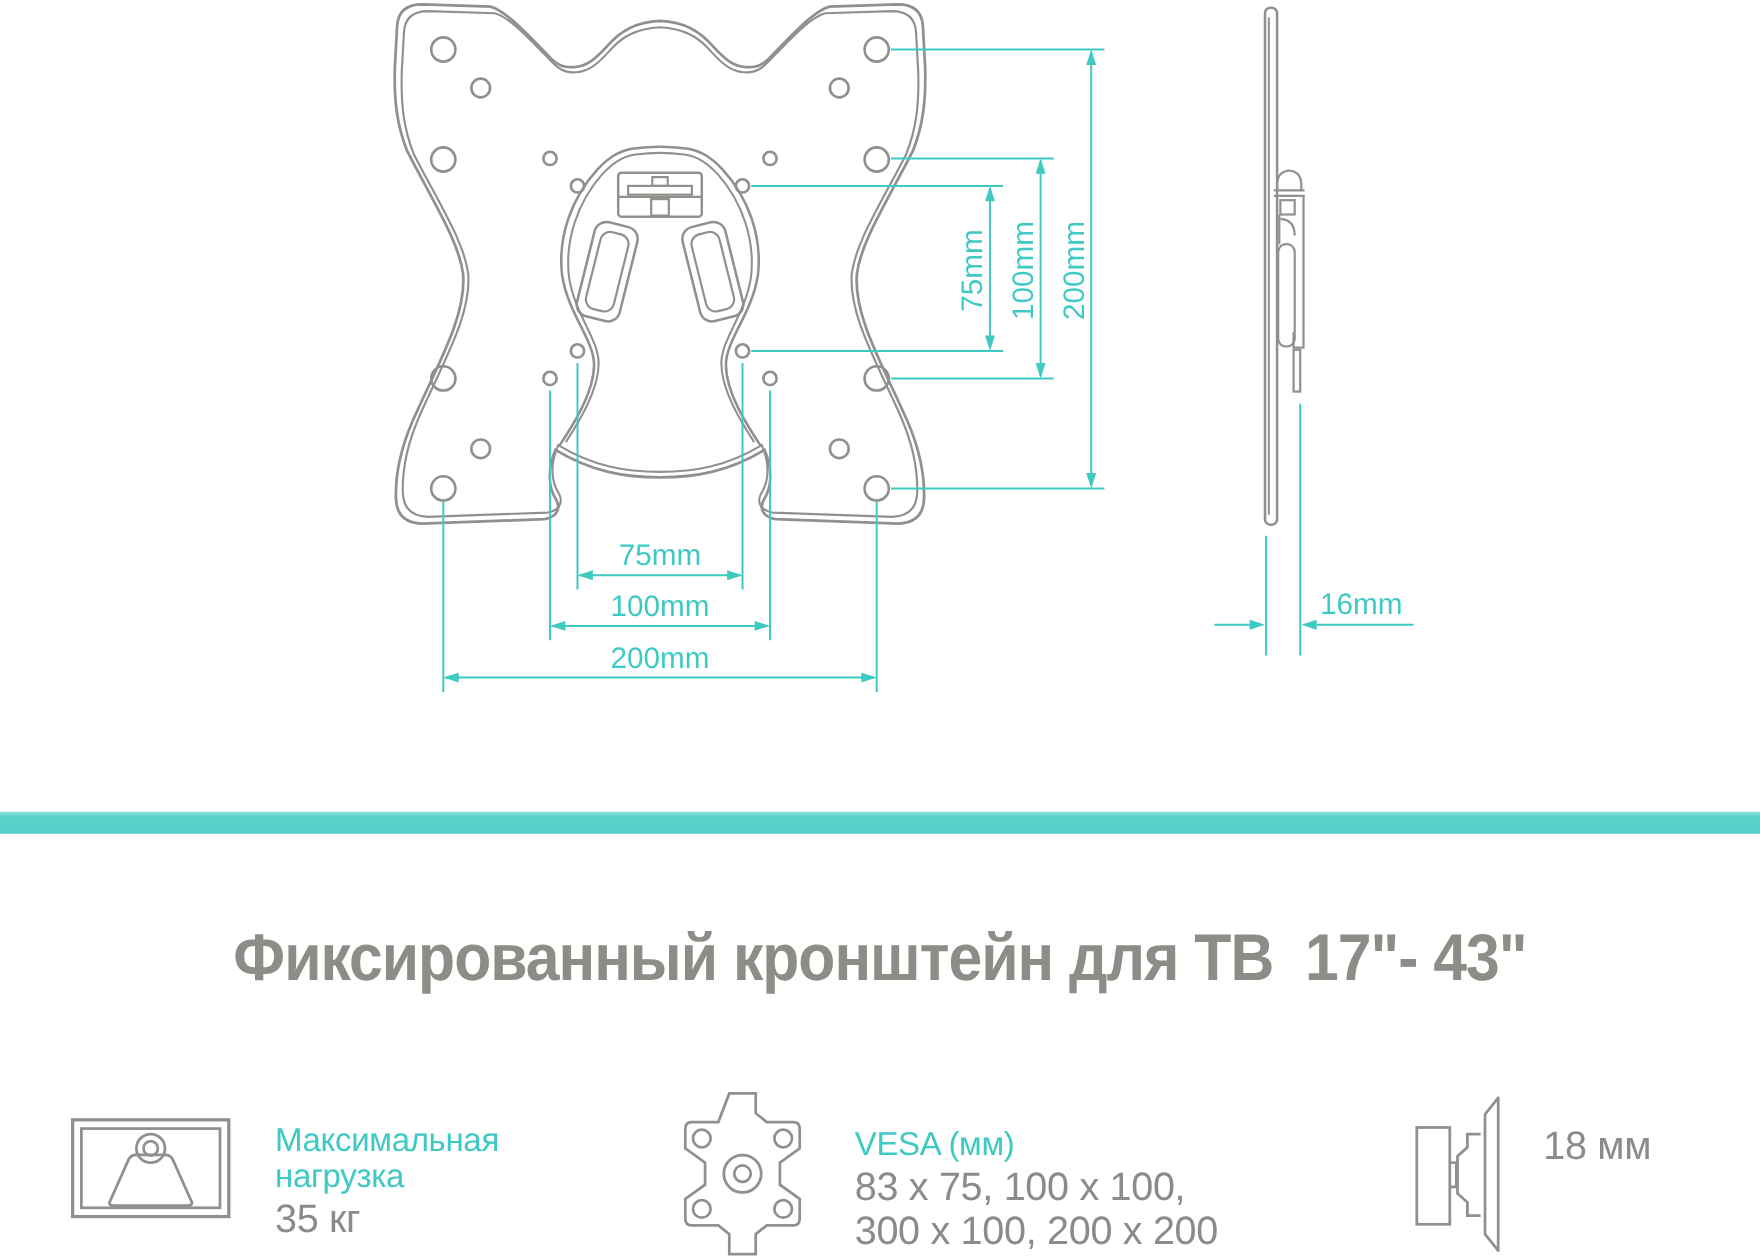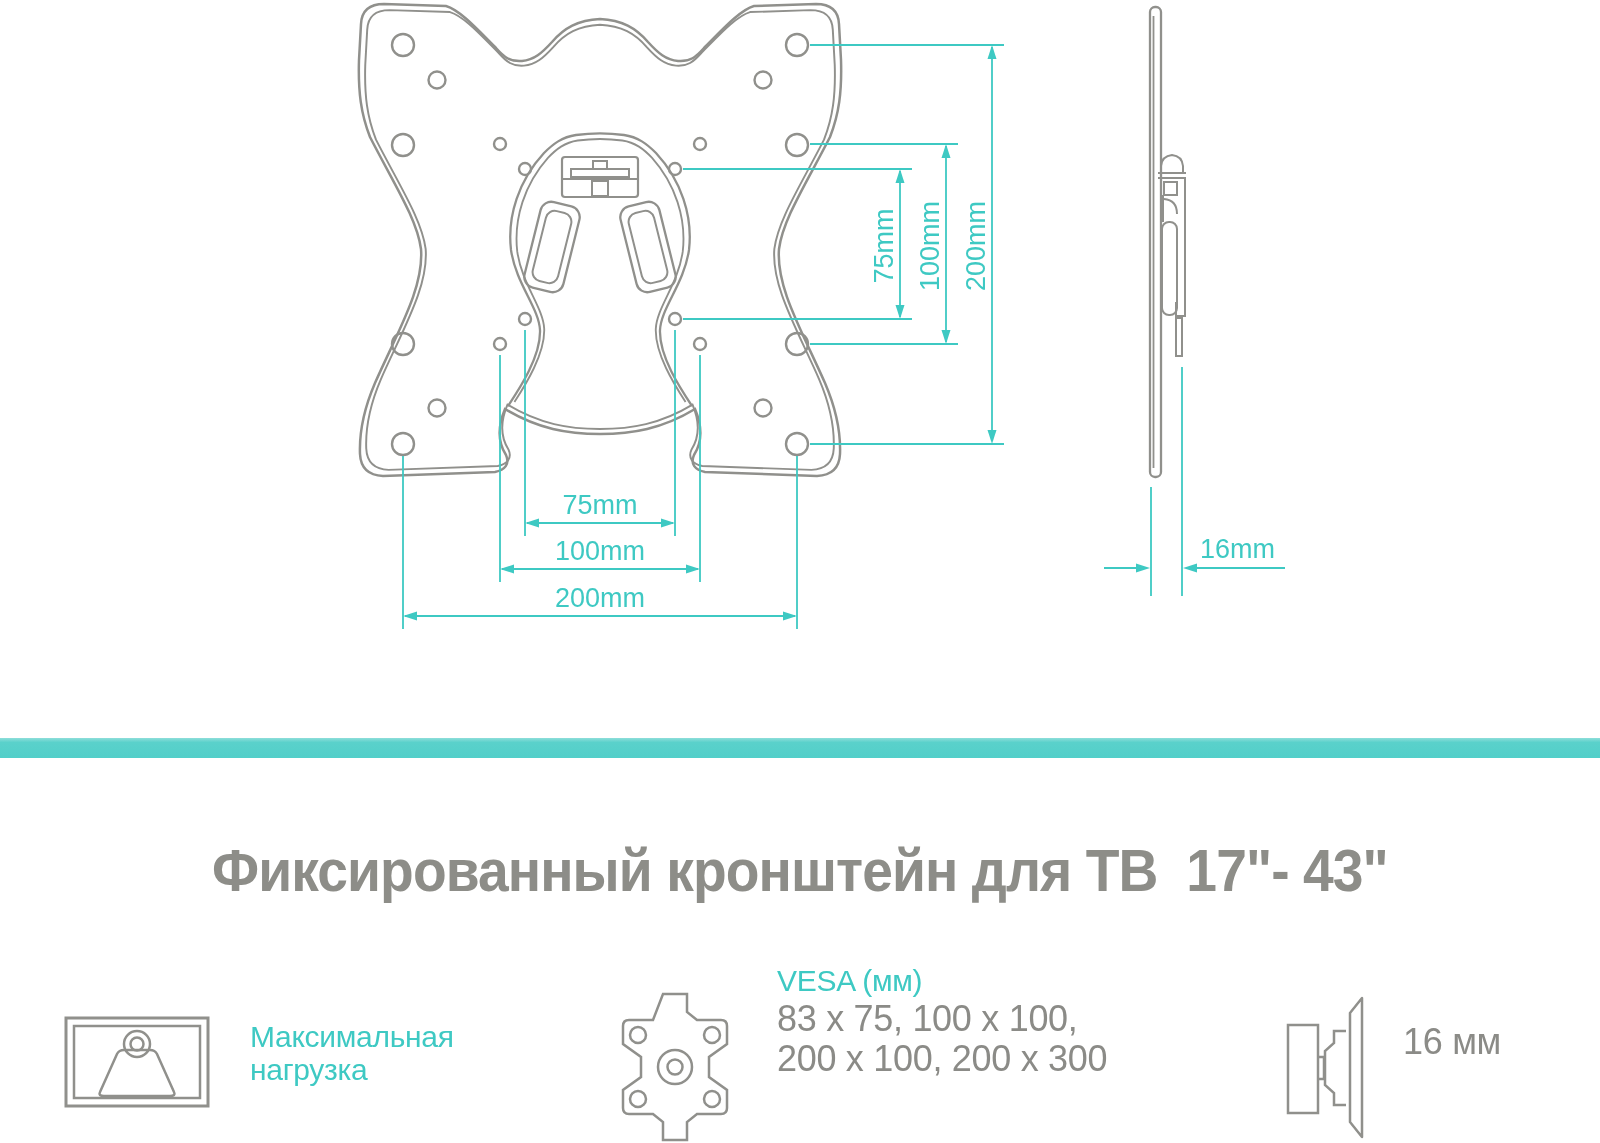--- a/index.html
+++ b/index.html
@@ -203,46 +203,50 @@
   <rect class="gray" stroke-width="2.5" x="10" y="10" width="126" height="72"></rect>
   <circle class="gray" stroke-width="2.5" cx="73" cy="28" r="13"></circle>
   <circle class="gray" stroke-width="2.5" cx="73" cy="28" r="6.5"></circle>
   <path class="gray" stroke-width="2.5" fill="#ffffff" d="M36,76 L53,38 Q55,34 60,34 L86,34 Q91,34 93,38 L110,76 Q112,80 106,80 L40,80 Q34,80 36,76 Z"></path>
 </svg>
 <div class="feature-text" style="left:250px;top:1020px">
   <div class="f-label">
     <span>Максимальная</span>
       <span>нагрузка</span>
   </div>
+  <div class="f-value">
+    <span>35 кг</span>
+      <span></span>
+  </div>
 </div>
 
 <svg class="feature-icon" style="left:615px;top:992px" width="120" height="150" viewBox="0 0 120 150">
   <path class="gray" stroke-width="2.5" d="M48,2 H72 V20 L82,28 H106 Q112,28 112,34 V52 L94,65 V85 L112,98 V116 Q112,122 106,122 H82 L72,130 V148 H48 V130 L38,122 H14 Q8,122 8,116 V98 L26,85 V65 L8,52 V34 Q8,28 14,28 H38 Z"></path>
   <circle class="gray" stroke-width="2.5" cx="23" cy="43" r="8"></circle>
   <circle class="gray" stroke-width="2.5" cx="97" cy="43" r="8"></circle>
   <circle class="gray" stroke-width="2.5" cx="23" cy="107" r="8"></circle>
   <circle class="gray" stroke-width="2.5" cx="97" cy="107" r="8"></circle>
   <circle class="gray" stroke-width="2.5" cx="60" cy="75" r="17"></circle>
   <circle class="gray" stroke-width="2.5" cx="60" cy="75" r="7.5"></circle>
 </svg>
-<div class="feature-text" style="left:777px;top:964px">
+<div class="feature-text" style="left:777px;top:1024px">
   <div class="f-label">
     <span>VESA (мм)</span>
       <span></span>
   </div>
   <div class="f-value">
     <span>83 x 75, 100 x 100,</span>
-      <span>200 x 100, 200 x 300</span>
+      <span>300 x 100, 200 x 200</span>
   </div>
 </div>
 
 <svg class="feature-icon" style="left:1258px;top:995px" width="110" height="145" viewBox="0 0 110 145">
   <rect class="gray" stroke-width="2.5" x="30" y="30" width="30" height="88"></rect>
   <path class="gray" stroke-width="2.5" stroke-linejoin="round" d="M104,3 L104,142 L92,127 L92,18 Z"></path>
   <path class="gray" stroke-width="2.5" d="M88,36 H76 V48 L67,56 V90 L76,98 V110 H88"></path>
   <path class="gray" stroke-width="2.5" d="M60,62 H66 V84 H60"></path>
 </svg>
 <div class="feature-text" style="left:1403px;top:1020px">
   <div class="f-value">
-    <span>16 мм</span>
+    <span>18 мм</span>
       <span></span>
   </div>
 </div>
 
 </body></html>

